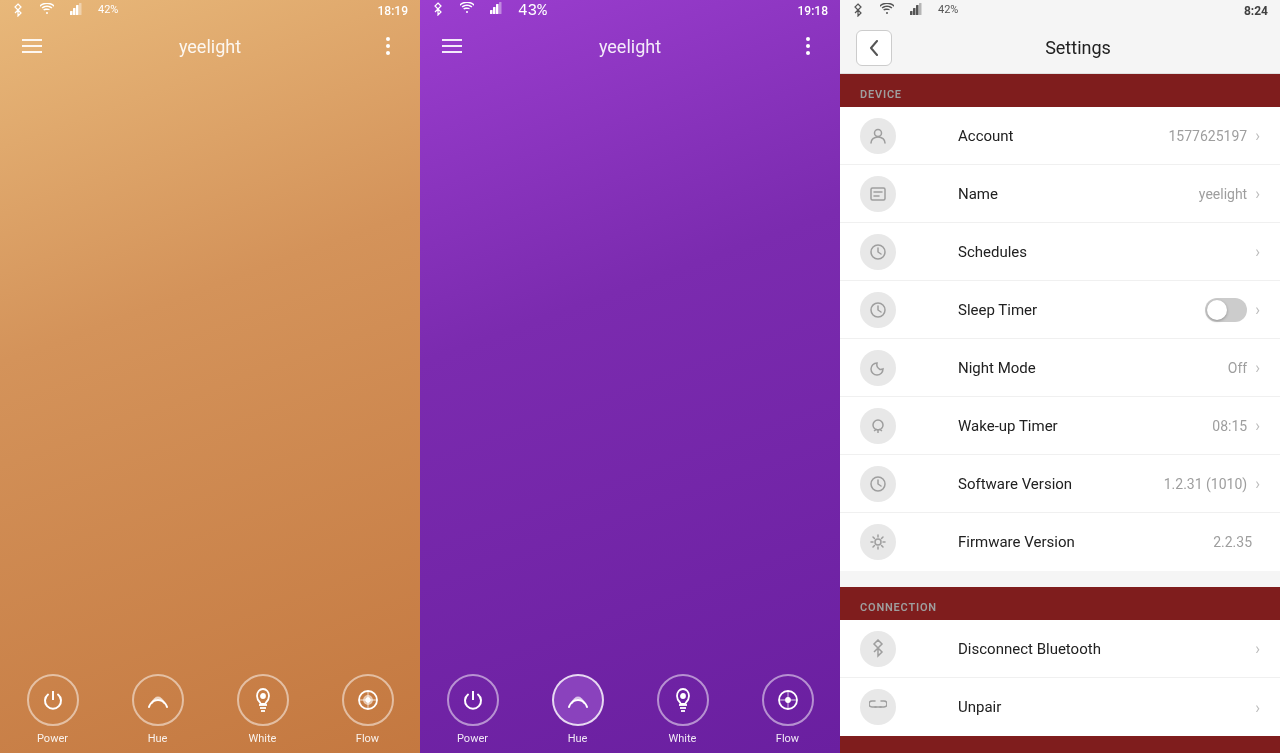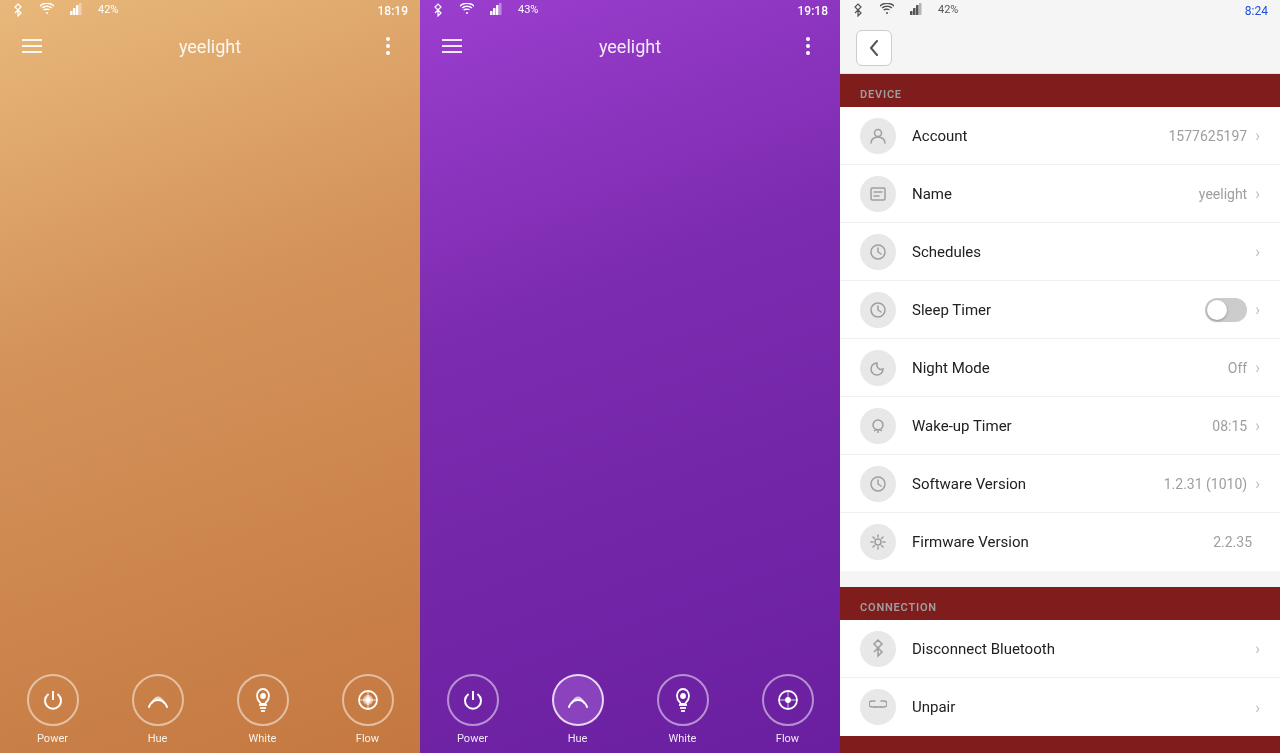--- a/index.html
+++ b/index.html
@@ -206,20 +206,21 @@
       display: flex;
       align-items: center;
       justify-content: center;
       margin-right: 16px;
       flex-shrink: 0;
     }
     .settings-item-label {
       flex: 1;
       font-size: 15px;
       color: #212121;
+      margin-left: 46px;
     }
     .settings-item-value {
       font-size: 14px;
       color: #9e9e9e;
       margin-right: 8px;
     }
     .chevron {
       color: #bdbdbd;
       font-size: 16px;
     }
@@ -371,21 +372,21 @@
         </svg>
       </span>
       <span>
         <svg width="12" height="12" viewBox="0 0 12 12" fill="white">
           <rect x="0" y="8" width="2.5" height="4" rx="0.5"></rect>
           <rect x="3" y="5" width="2.5" height="7" rx="0.5"></rect>
           <rect x="6" y="2" width="2.5" height="10" rx="0.5"></rect>
           <rect x="9" y="0" width="2.5" height="12" rx="0.5" opacity="0.4"></rect>
         </svg>
       </span>
-      <span style="color:white;font-size:11px;">43%</span>
+      <span style="color:white;font-size:16px;font-family:Liberation Mono, monospace;">43%</span>
     </div>
     <span style="color:white;font-size:12px;font-weight:500;">19:18</span>
   </div>
 
   <div class="app-header app-header-light">
     <div class="header-icon">
       <svg width="20" height="14" viewBox="0 0 20 14" fill="none">
         <line x1="0" y1="1" x2="20" y2="1" stroke="white" stroke-width="1.8"></line>
         <line x1="0" y1="7" x2="20" y2="7" stroke="white" stroke-width="1.8"></line>
         <line x1="0" y1="13" x2="20" y2="13" stroke="white" stroke-width="1.8"></line>
@@ -469,29 +470,30 @@
       <span>
         <svg width="12" height="12" viewBox="0 0 12 12" fill="#555">
           <rect x="0" y="8" width="2.5" height="4" rx="0.5"></rect>
           <rect x="3" y="5" width="2.5" height="7" rx="0.5"></rect>
           <rect x="6" y="2" width="2.5" height="10" rx="0.5"></rect>
           <rect x="9" y="0" width="2.5" height="12" rx="0.5" opacity="0.4"></rect>
         </svg>
       </span>
       <span style="font-size:11px;color:#555;">42%</span>
     </div>
-    <span style="font-size:12px;font-weight:400;color:#1d4ed8;">8:24</span>
+    <span style="font-size:12px;font-weight:700;color:#404040;">8:24</span>
   </div>
 
   <div class="settings-header">
     <div class="back-btn">
       <svg width="10" height="16" viewBox="0 0 10 16" fill="none" stroke="#555" stroke-width="2">
         <path d="M8 1L2 8L8 15" stroke-linecap="round" stroke-linejoin="round"></path>
       </svg>
     </div>
+    <span class="settings-title">Settings</span>
   </div>
 
   <div class="settings-body">
 
     <div class="section-label">DEVICE</div>
     <div class="settings-list">
 
       <div class="settings-item">
         <div class="settings-item-icon">
           <svg width="18" height="18" viewBox="0 0 18 18" fill="none" stroke="#9e9e9e" stroke-width="1.5">

